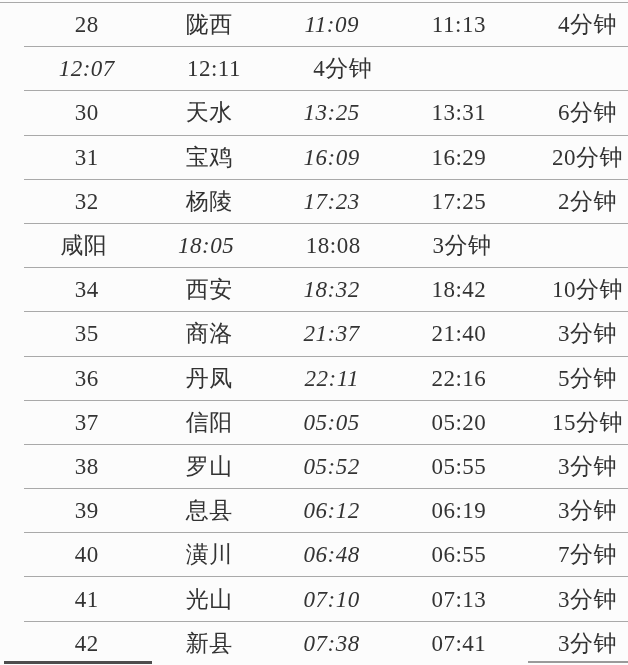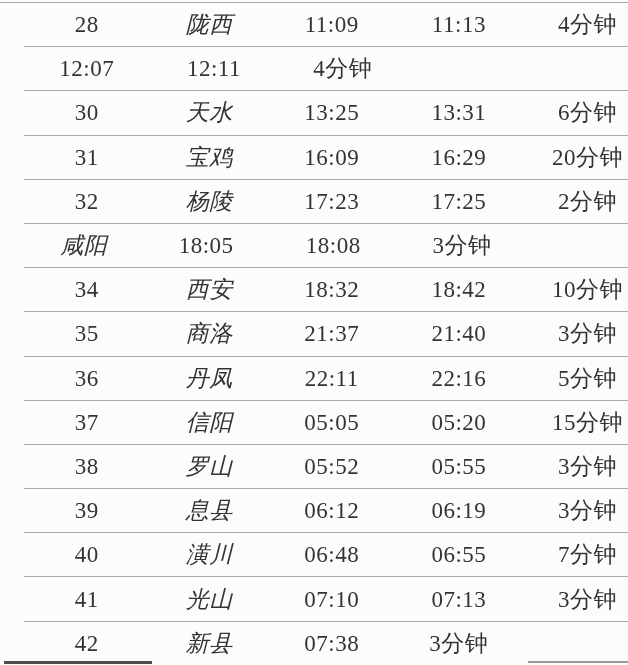--- a/index.html
+++ b/index.html
@@ -30,22 +30,22 @@
     border-bottom: 1px solid var(--line, #a9a9a9);
   }
   .cell {
     text-align: center;
     font-size: 23px;
     line-height: 1;
     white-space: nowrap;
     letter-spacing: 0.5px;
   }
   .c-no    { flex: 0 0 20%;   }
-  .c-name  { flex: 0 0 19%; font-style: italic;   }
-  .c-arr   { flex: 0 0 20%;   }
+  .c-name  { flex: 0 0 19%;   }
+  .c-arr   { flex: 0 0 20%; font-style: italic;   }
   .c-dep   { flex: 0 0 20.5%; }
   .c-stop  { flex: 0 0 20.5%; }
   .bottom-edge-left {
     position: absolute;
     left: 4px;
     bottom: 1px;
     width: 148px;
     height: 3px;
     background: var(--edge-dark, #4d4d4d);
   }
@@ -154,17 +154,18 @@
       <div class="cell c-no">41</div>
       <div class="cell c-name">光山</div>
       <div class="cell c-arr">07:10</div>
       <div class="cell c-dep">07:13</div>
       <div class="cell c-stop">3分钟</div>
     </div>
     <div class="row">
       <div class="cell c-no">42</div>
       <div class="cell c-name">新县</div>
       <div class="cell c-arr">07:38</div>
+      <div class="cell c-dep">07:41</div>
       <div class="cell c-stop">3分钟</div>
     </div>
   </div>
 <div class="bottom-edge-left"></div>
 <div class="bottom-edge-right"></div>
 
 </body></html>

